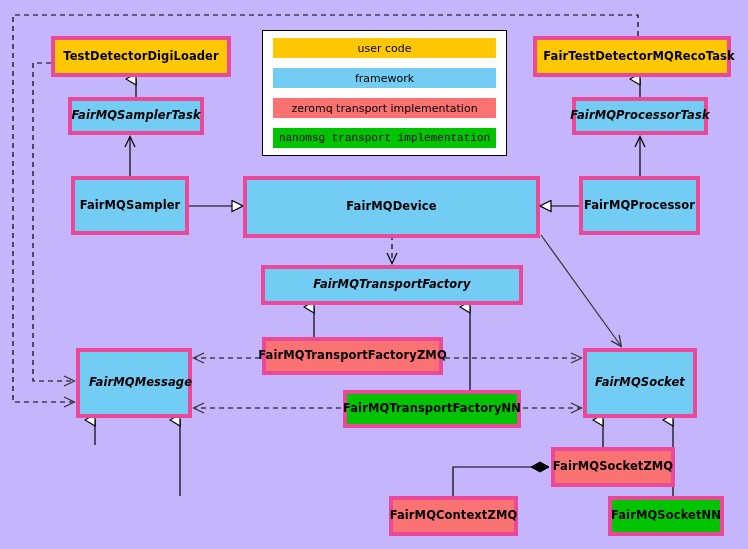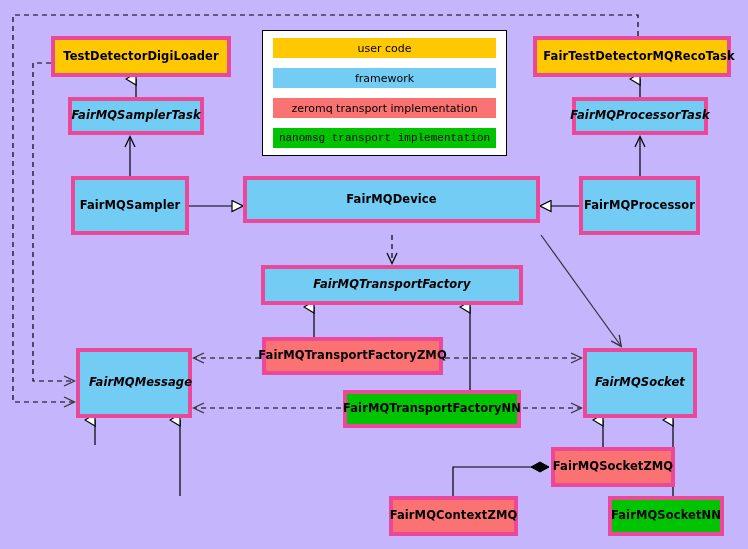--- a/index.html
+++ b/index.html
@@ -158,21 +158,21 @@
   <div class="node fill-user" style="left:51px;top:36px;width:180px;height:41px;">TestDetectorDigiLoader</div>
 
   <div class="node fill-user" style="left:533px;top:36px;width:198px;height:41px;padding-left:14px;">FairTestDetectorMQRecoTask</div>
 
   <div class="node fill-framework abstract" style="left:68px;top:97px;width:136px;height:38px;">FairMQSamplerTask</div>
 
   <div class="node fill-framework abstract" style="left:572px;top:97px;width:136px;height:38px;">FairMQProcessorTask</div>
 
   <div class="node fill-framework" style="left:71px;top:176px;width:118px;height:59px;">FairMQSampler</div>
 
-  <div class="node fill-framework" style="left:243px;top:176px;width:297px;height:47px;">FairMQDevice</div>
+  <div class="node fill-framework" style="left:243px;top:176px;width:297px;height:62px;">FairMQDevice</div>
 
   <div class="node fill-framework" style="left:579px;top:176px;width:121px;height:59px;">FairMQProcessor</div>
 
   <div class="node fill-framework abstract" style="left:261px;top:265px;width:262px;height:40px;">FairMQTransportFactory</div>
 
   <div class="node fill-zmq" style="left:262px;top:337px;width:181px;height:38px;">FairMQTransportFactoryZMQ</div>
 
   <div class="node fill-nn" style="left:343px;top:390px;width:178px;height:38px;">FairMQTransportFactoryNN</div>
 
   <div class="node fill-framework abstract" style="left:76px;top:348px;width:116px;height:70px;padding-left:13px;">FairMQMessage</div>

